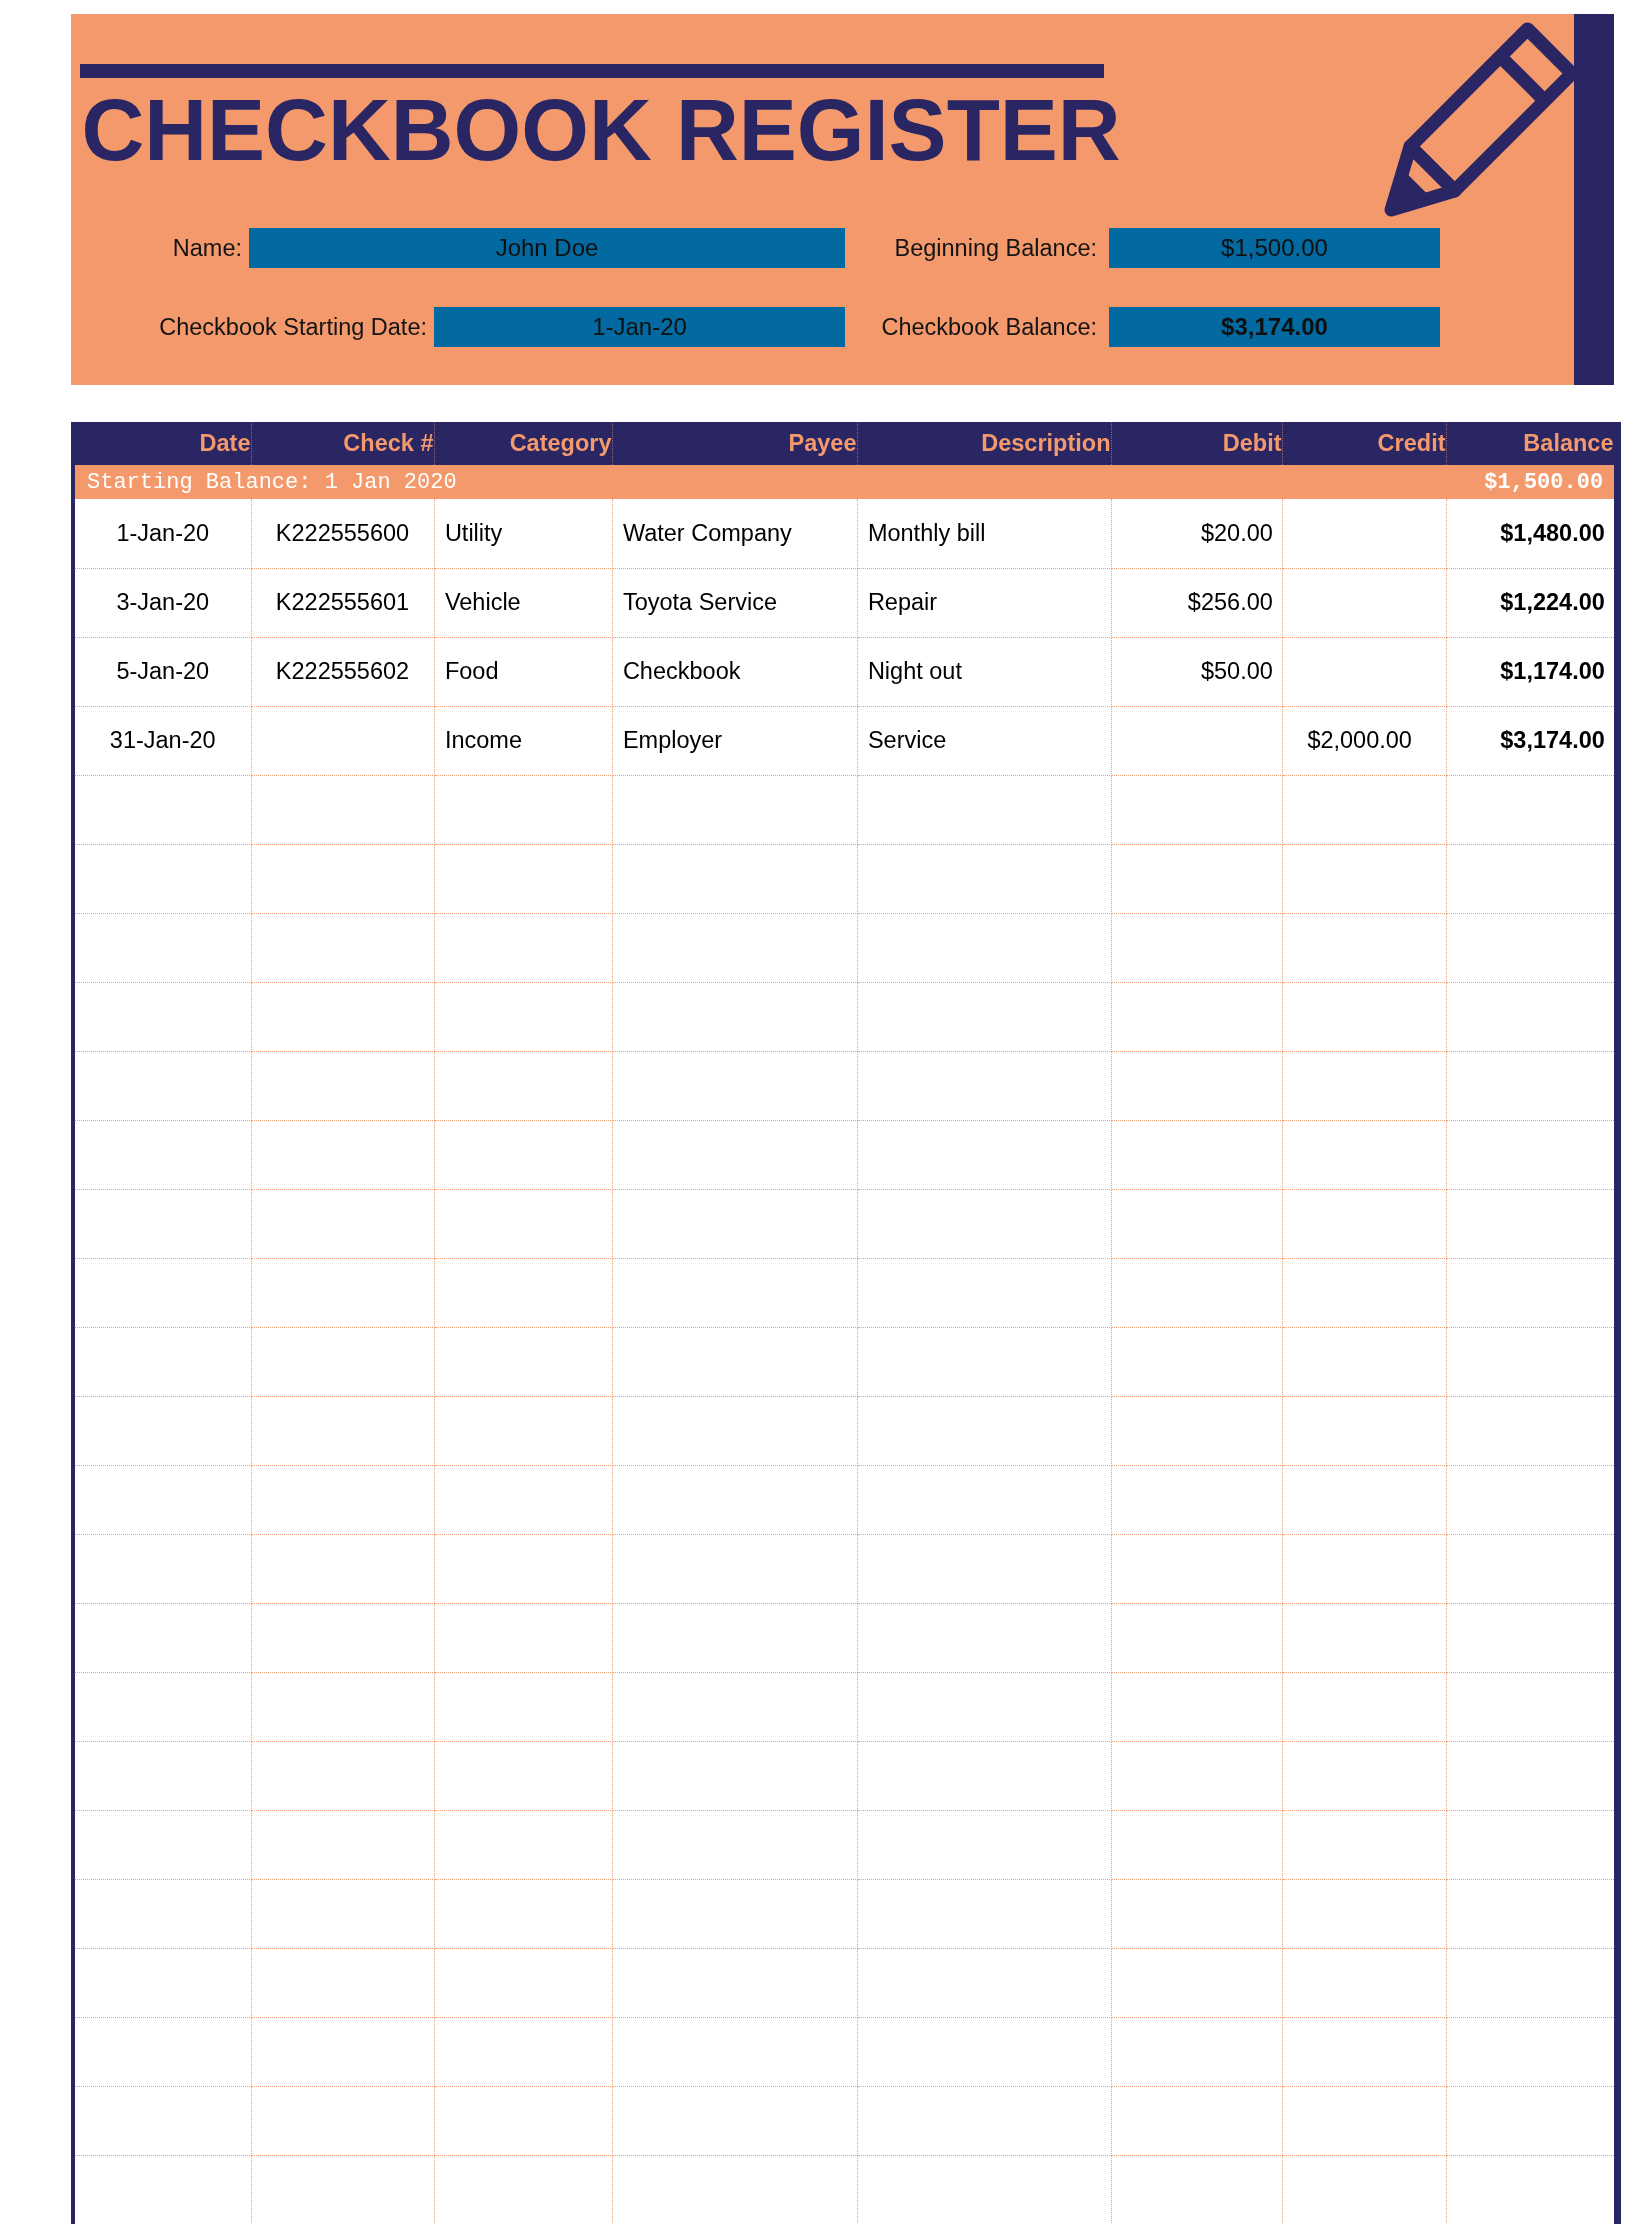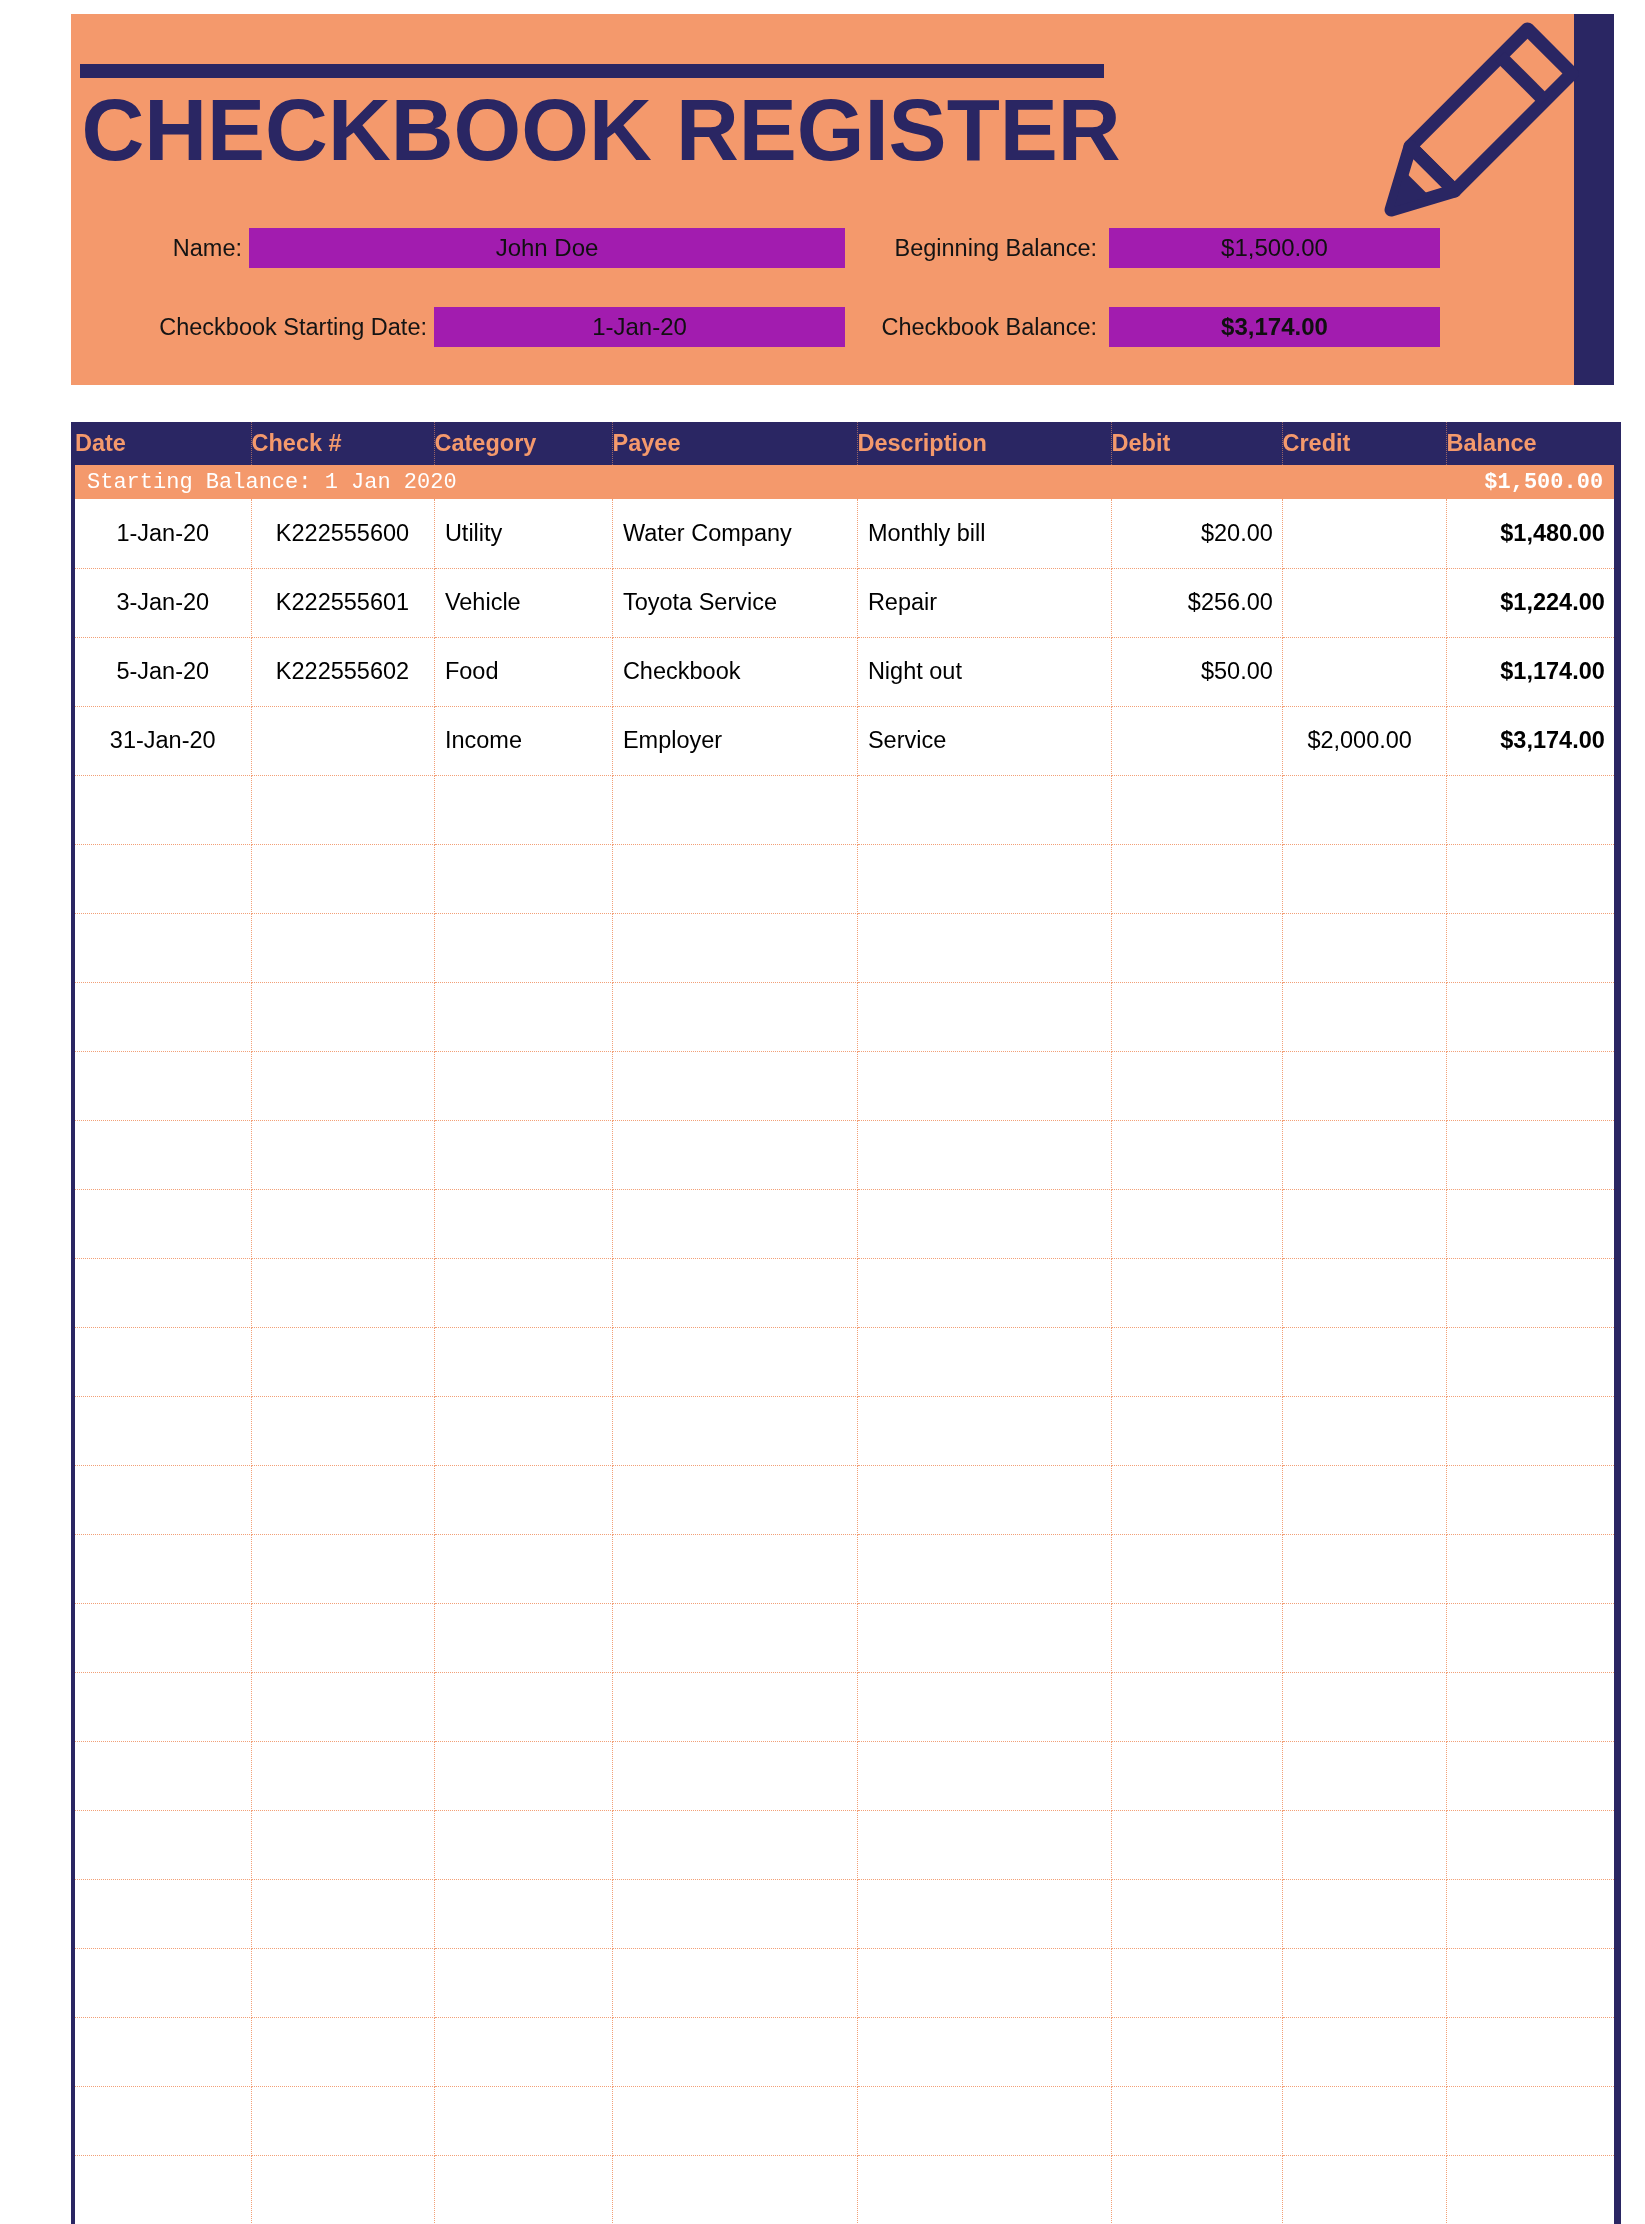--- a/index.html
+++ b/index.html
@@ -23,41 +23,41 @@
     line-height: 1.05; letter-spacing: 0px; white-space: nowrap;
   }
   .pencil-wrap { position: absolute; left: 1304px; top: 0px; width: 191px; height: 269px; overflow: visible; }
 
   .field-label {
     position: absolute; height: 40px; line-height: 40px;
     font-size: 23.5px; color: #141414; text-align: right; white-space: nowrap;
   }
   .field-box {
     position: absolute; height: 40px; line-height: 40px;
-    background: #a21caf; text-align: center; font-size: 24px; color: #101010;
+    background: #0369a1; text-align: center; font-size: 24px; color: #101010;
   }
   .lbl-name { left: 0; top: 214px; width: 171px; }
   .box-name { left: 178px; top: 214px; width: 596px; }
   .lbl-begin { left: 747px; top: 214px; width: 279px; }
   .box-begin { left: 1038px; top: 214px; width: 331px; }
   .lbl-startdate { left: 0; top: 293px; width: 356px; }
   .box-startdate { left: 363px; top: 293px; width: 411px; }
   .lbl-cbbal { left: 747px; top: 293px; width: 279px; }
   .box-cbbal { left: 1038px; top: 293px; width: 331px; font-weight: bold; }
 
   
   .table-wrap { position: absolute; left: 71px; top: 422px; width: 1543px; }
   table {
     width: 100%; border-collapse: collapse; table-layout: fixed;
     border-left: 4.3px solid #2A2663; border-right: 7.8px solid #2A2663;
     background: #ffffff;
   }
   thead th {
     background: #2A2663; color: #F4996C; font-weight: bold;
-    font-size: 23.5px; height: 43px; text-align: left;
+    font-size: 23.5px; height: 43px; text-align: right;
     border-right: 1.7px dotted rgba(244,153,108,0.55);
   }
   thead th:last-child { border-right: none; }
 
   tr.starting-row td {
     background: #F4996C; color: #ffffff; height: 34px;
     font-size: 22px; border: none; font-family: Liberation Mono, monospace;
   }
   td.sb-label { text-align: left; padding-left: 12px; }
   td.sb-balance { text-align: right; padding-right: 10.4px; font-weight: bold; }

